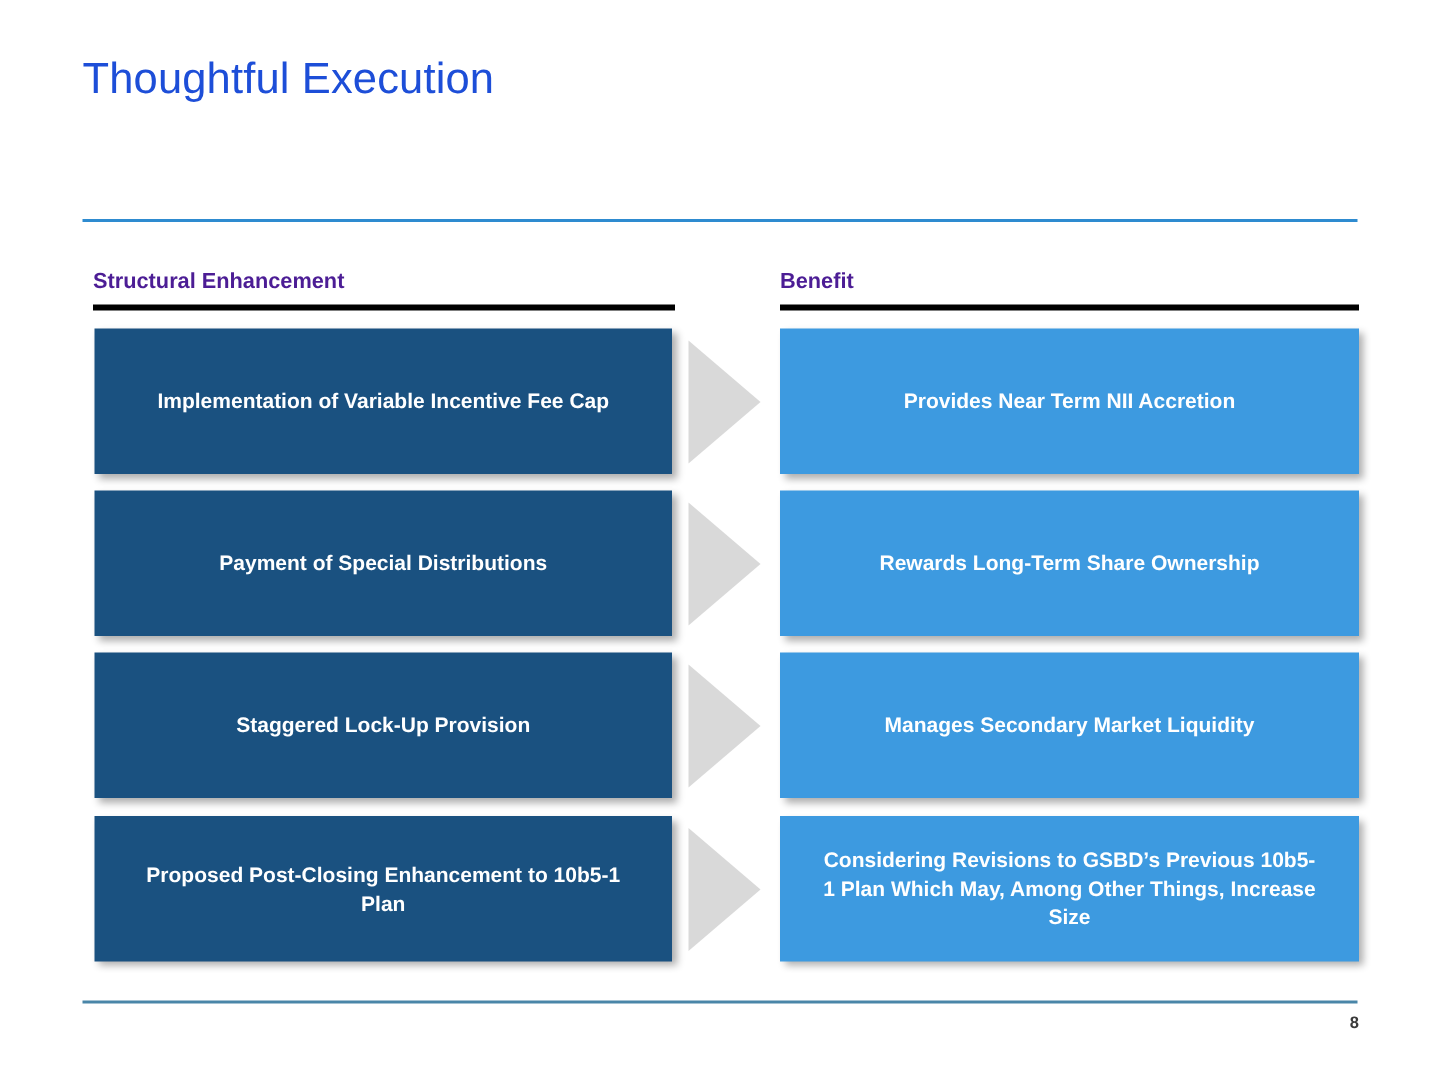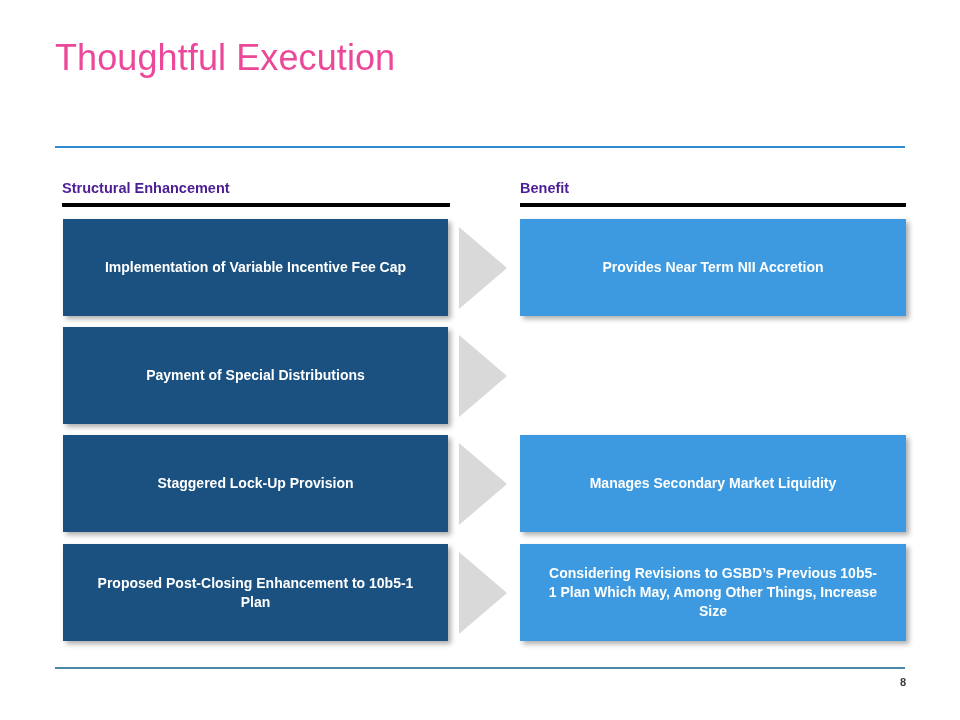--- a/index.html
+++ b/index.html
@@ -22,23 +22,23 @@
     left: 0; top: 0;
     width: 960px; height: 720px;
     background: #ffffff;
   }
 
   
   #slide-title {
     position: absolute;
     left: 55px;
     top: 37px;
-    font-size: 36px;
+    font-size: 29px;
     font-weight: 400;
-    color: #ec4899;
+    color: #1d4ed8;
     letter-spacing: 0.1px;
     white-space: nowrap;
   }
 
   
   #logo-block {
     position: absolute;
     left: 833px;
     top: 38px;
     width: 100px;
@@ -181,20 +181,21 @@
 
   <div class="row" style="top:219px;">
     <div class="box box-left">Implementation of Variable Incentive Fee Cap</div>
     <div class="arrow"></div>
     <div class="box box-right">Provides Near Term NII Accretion</div>
   </div>
 
   <div class="row" style="top:327px;border-radius:17px;">
     <div class="box box-left">Payment of Special Distributions</div>
     <div class="arrow"></div>
+    <div class="box box-right">Rewards Long-Term Share Ownership</div>
   </div>
 
   <div class="row" style="top:435px;">
     <div class="box box-left">Staggered Lock-Up Provision</div>
     <div class="arrow"></div>
     <div class="box box-right">Manages Secondary Market Liquidity</div>
   </div>
 
   <div class="row" style="top:544px;">
     <div class="box box-left" style="padding:0 22px;">Proposed Post-Closing Enhancement to 10b5-1 Plan</div>

